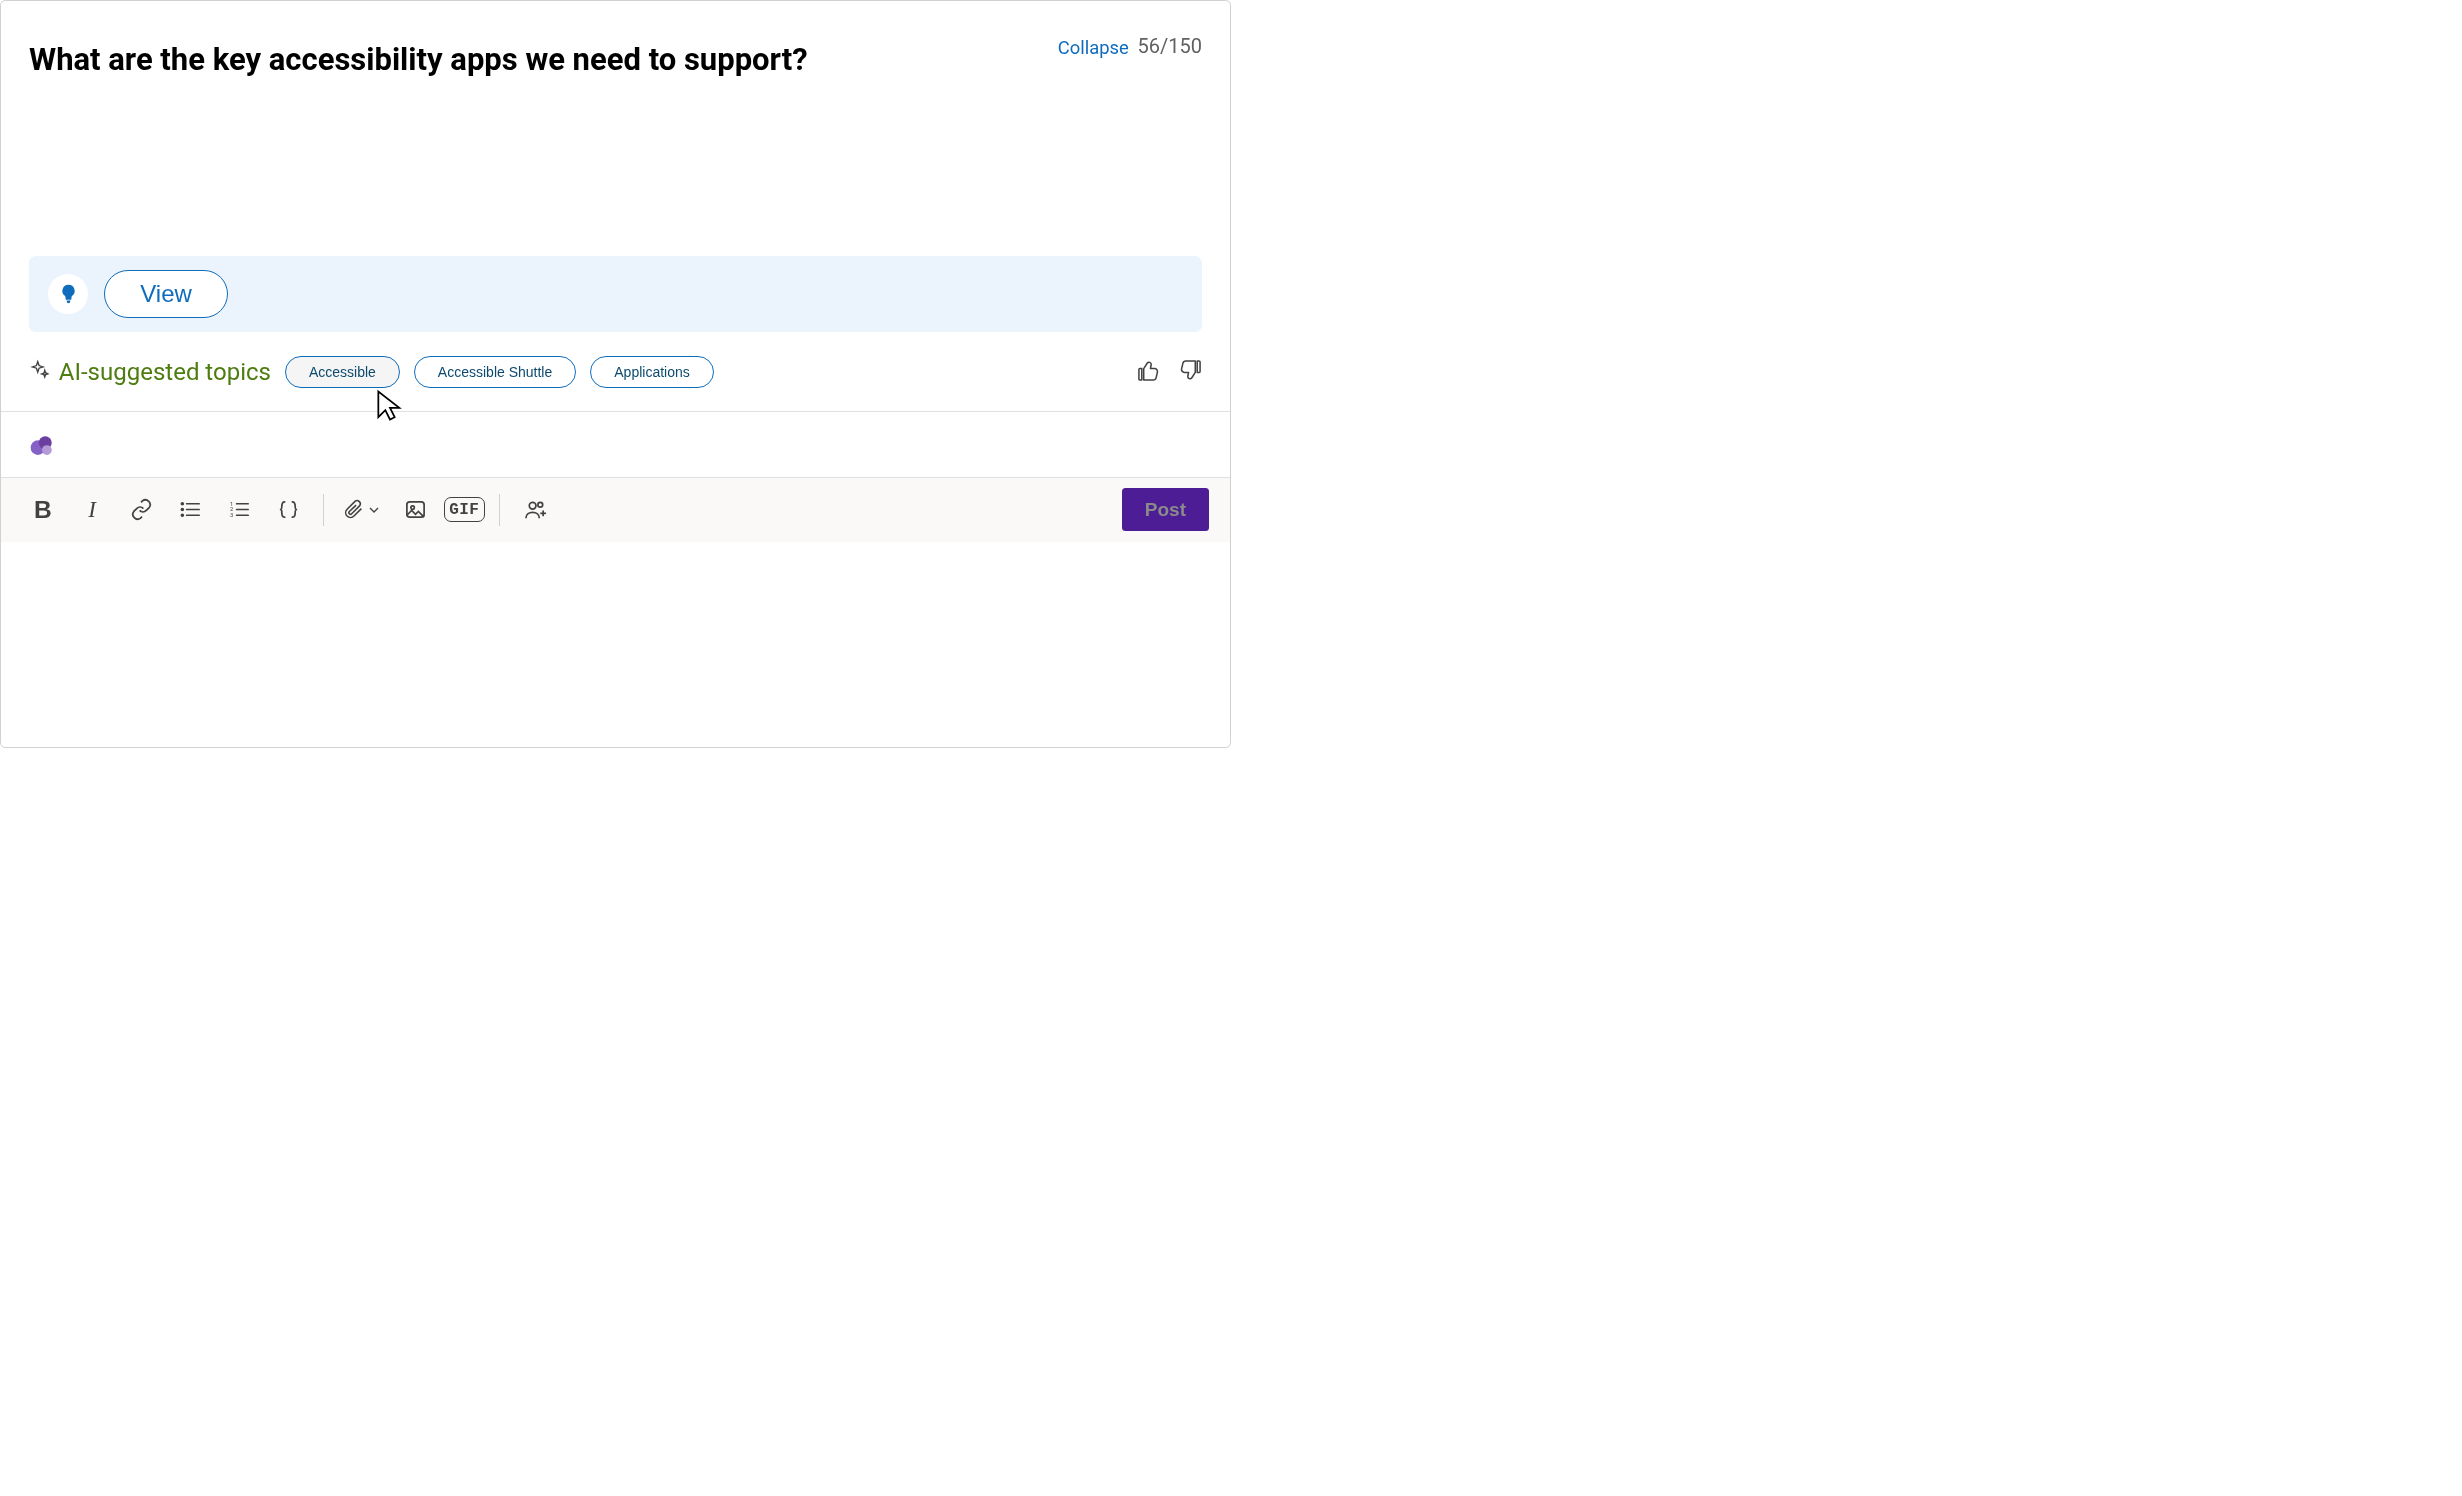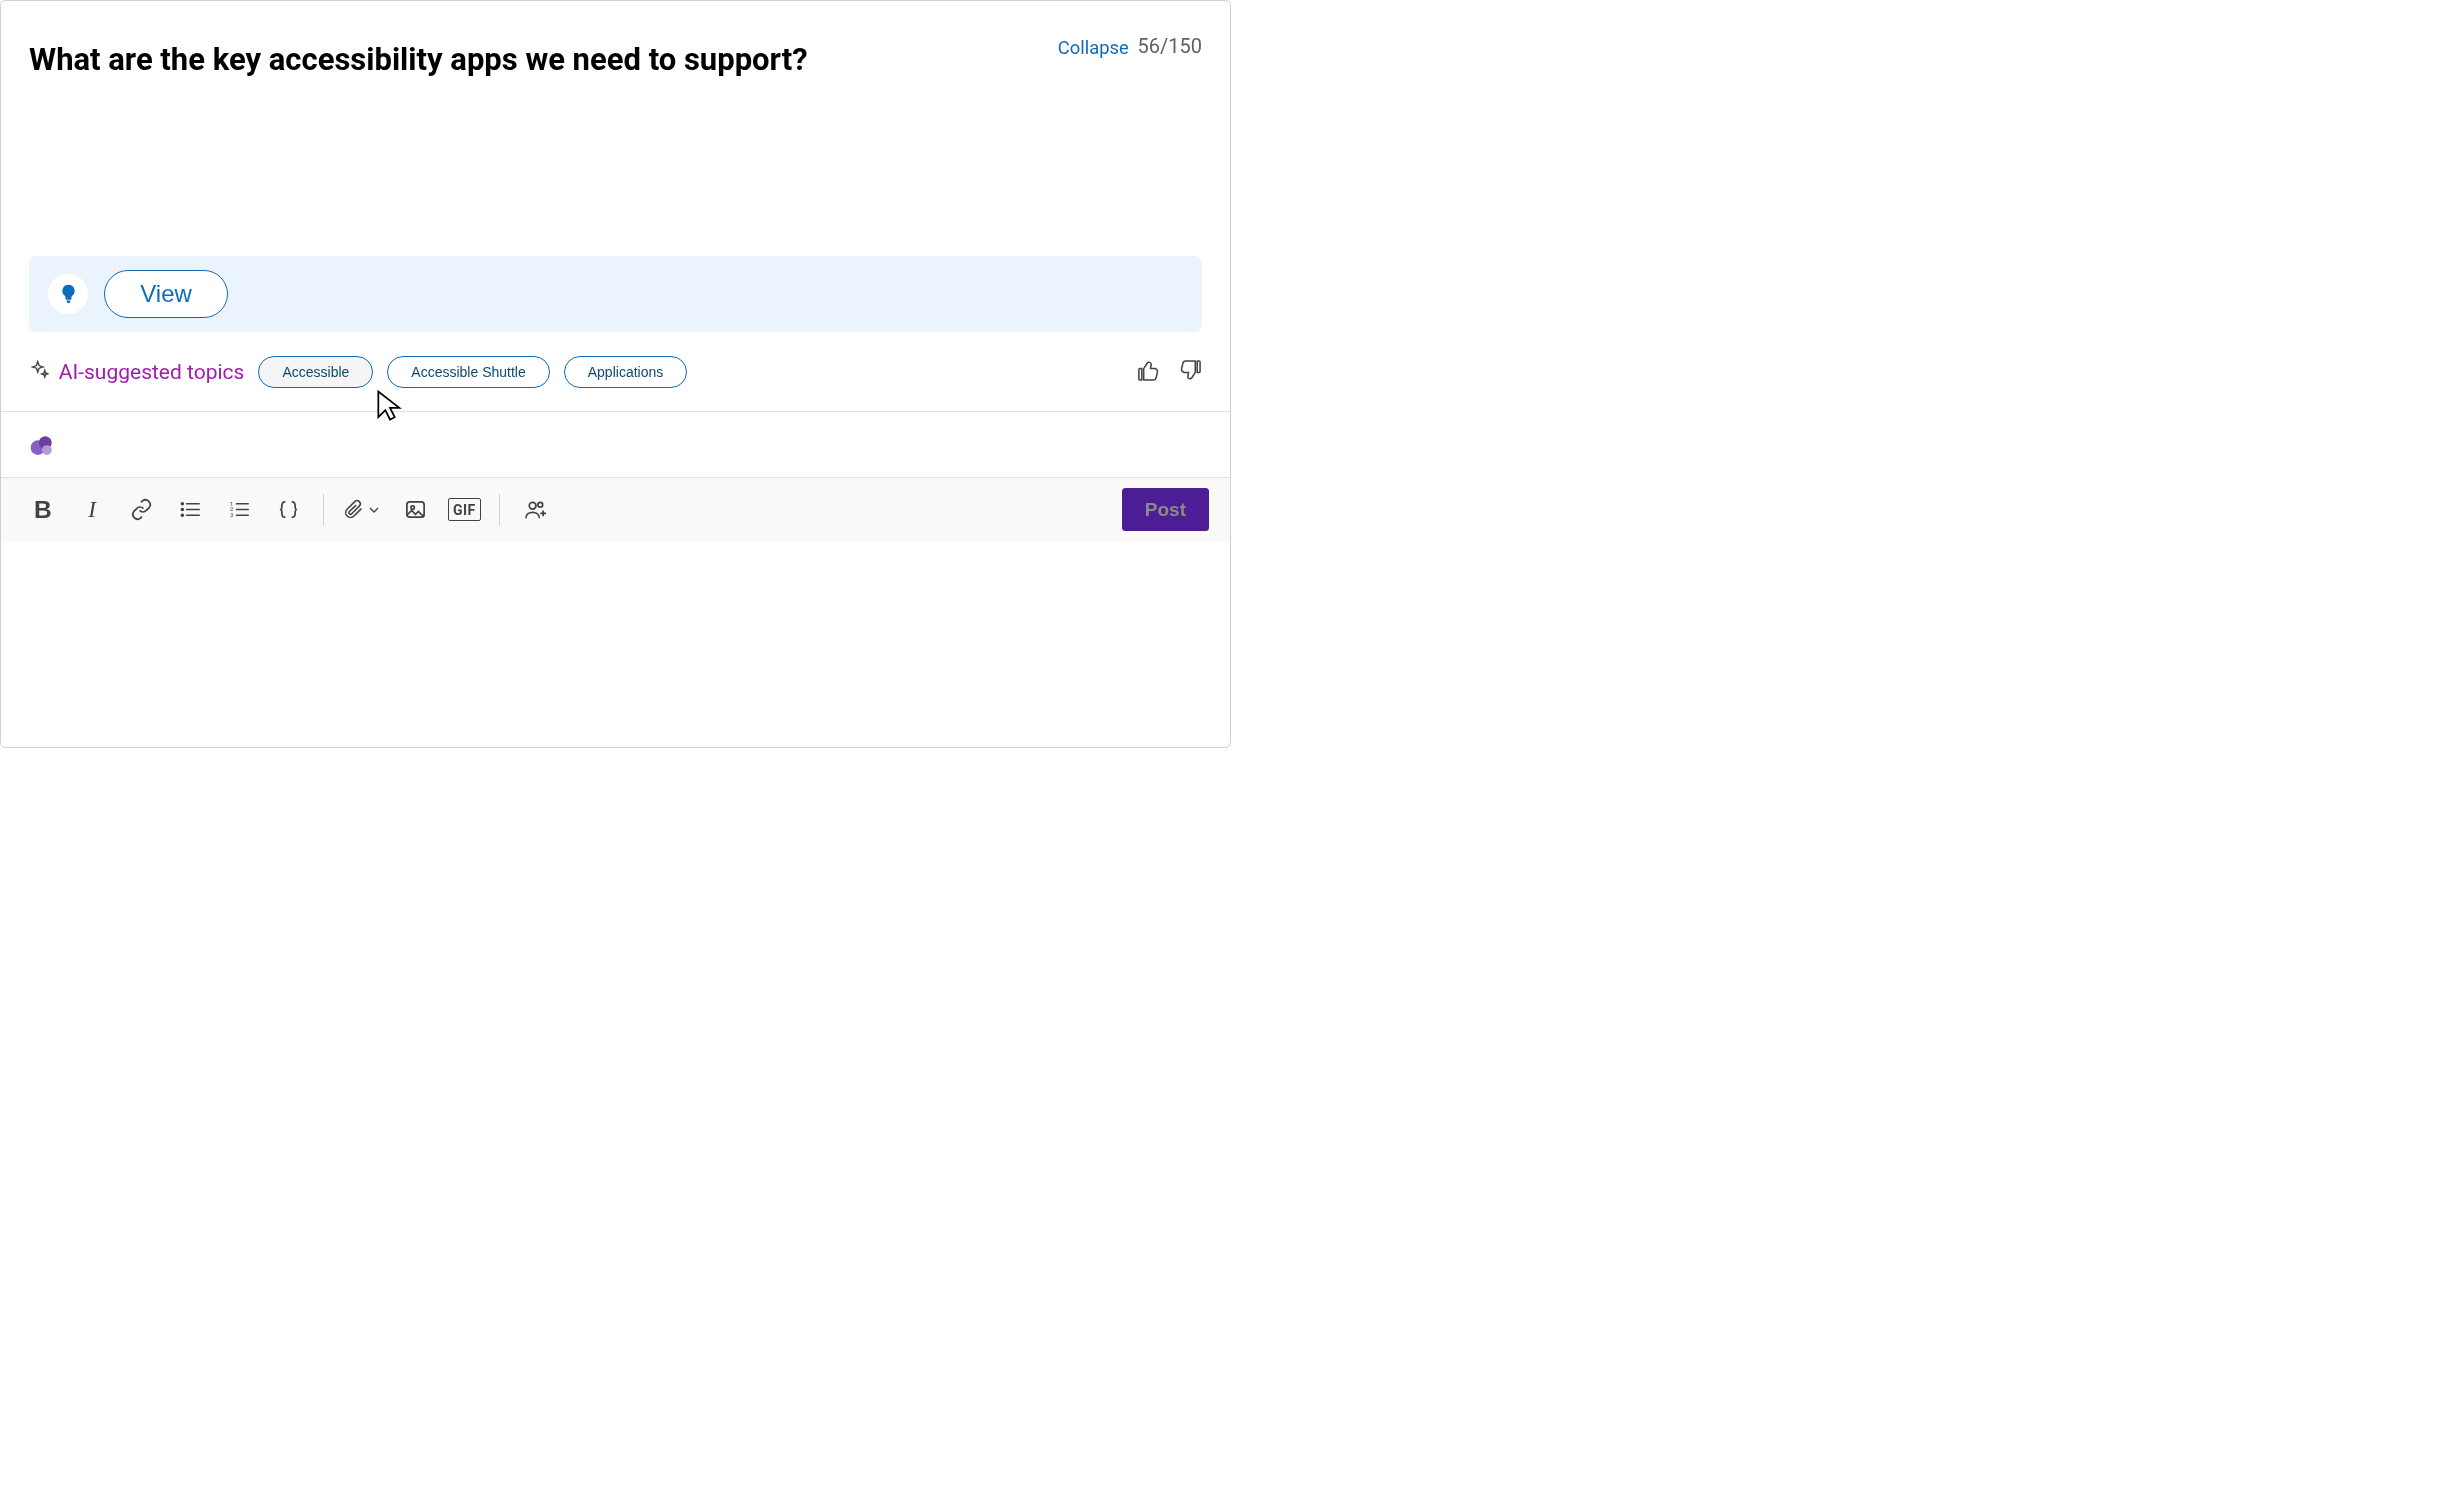--- a/index.html
+++ b/index.html
@@ -90,24 +90,24 @@
 
   .ai-row {
     margin: 24.6px 28px 0 28px;
     display: flex;
     align-items: center;
     gap: 14px;
     position: relative;
   }
   .ai-label-group {
     display: flex;
-    align-items: center;
+    align-items: flex-start;
     gap: 8.8px;
-    color: #a21caf;
-    font-size: 21px;
+    color: #4d7c0f;
+    font-size: 24px;
   }
   .ai-label-group svg { width: 21px; height: 21px; }
   .topic-chip {
     border: 1.3px solid #0f6cbd;
     color: #0c4a6e;
     background: #fff;
     font-size: 14px;
     padding: 7px 23px;
     border-radius: 877px;
     cursor: pointer;
@@ -196,25 +196,26 @@
     display: flex;
     align-items: center;
     gap: 1.8px;
     padding: 0 5.3px;
     cursor: pointer;
   }
   .attach-group svg.clip { width: 21px; height: 21px; }
   .attach-group svg.chev { width: 16px; height: 16px; }
   .gif-box {
     border: 1.8px solid #424242;
-    border-radius: 2px;
-    font-size: 14px;
+    border-radius: 7px;
+    font-size: 16px;
     font-weight: 700;
     padding: 2.6px 4.4px;
     letter-spacing: 0.4px;
+    font-family: Liberation Mono, monospace;
   }
   .post-btn {
     margin-left: auto;
     background: #4c1d95;
     color: #8a8a8a;
     font-size: 19px;
     font-weight: 600;
     padding: 10.5px 23px;
     border-radius: 3.5px;
     border: none;

